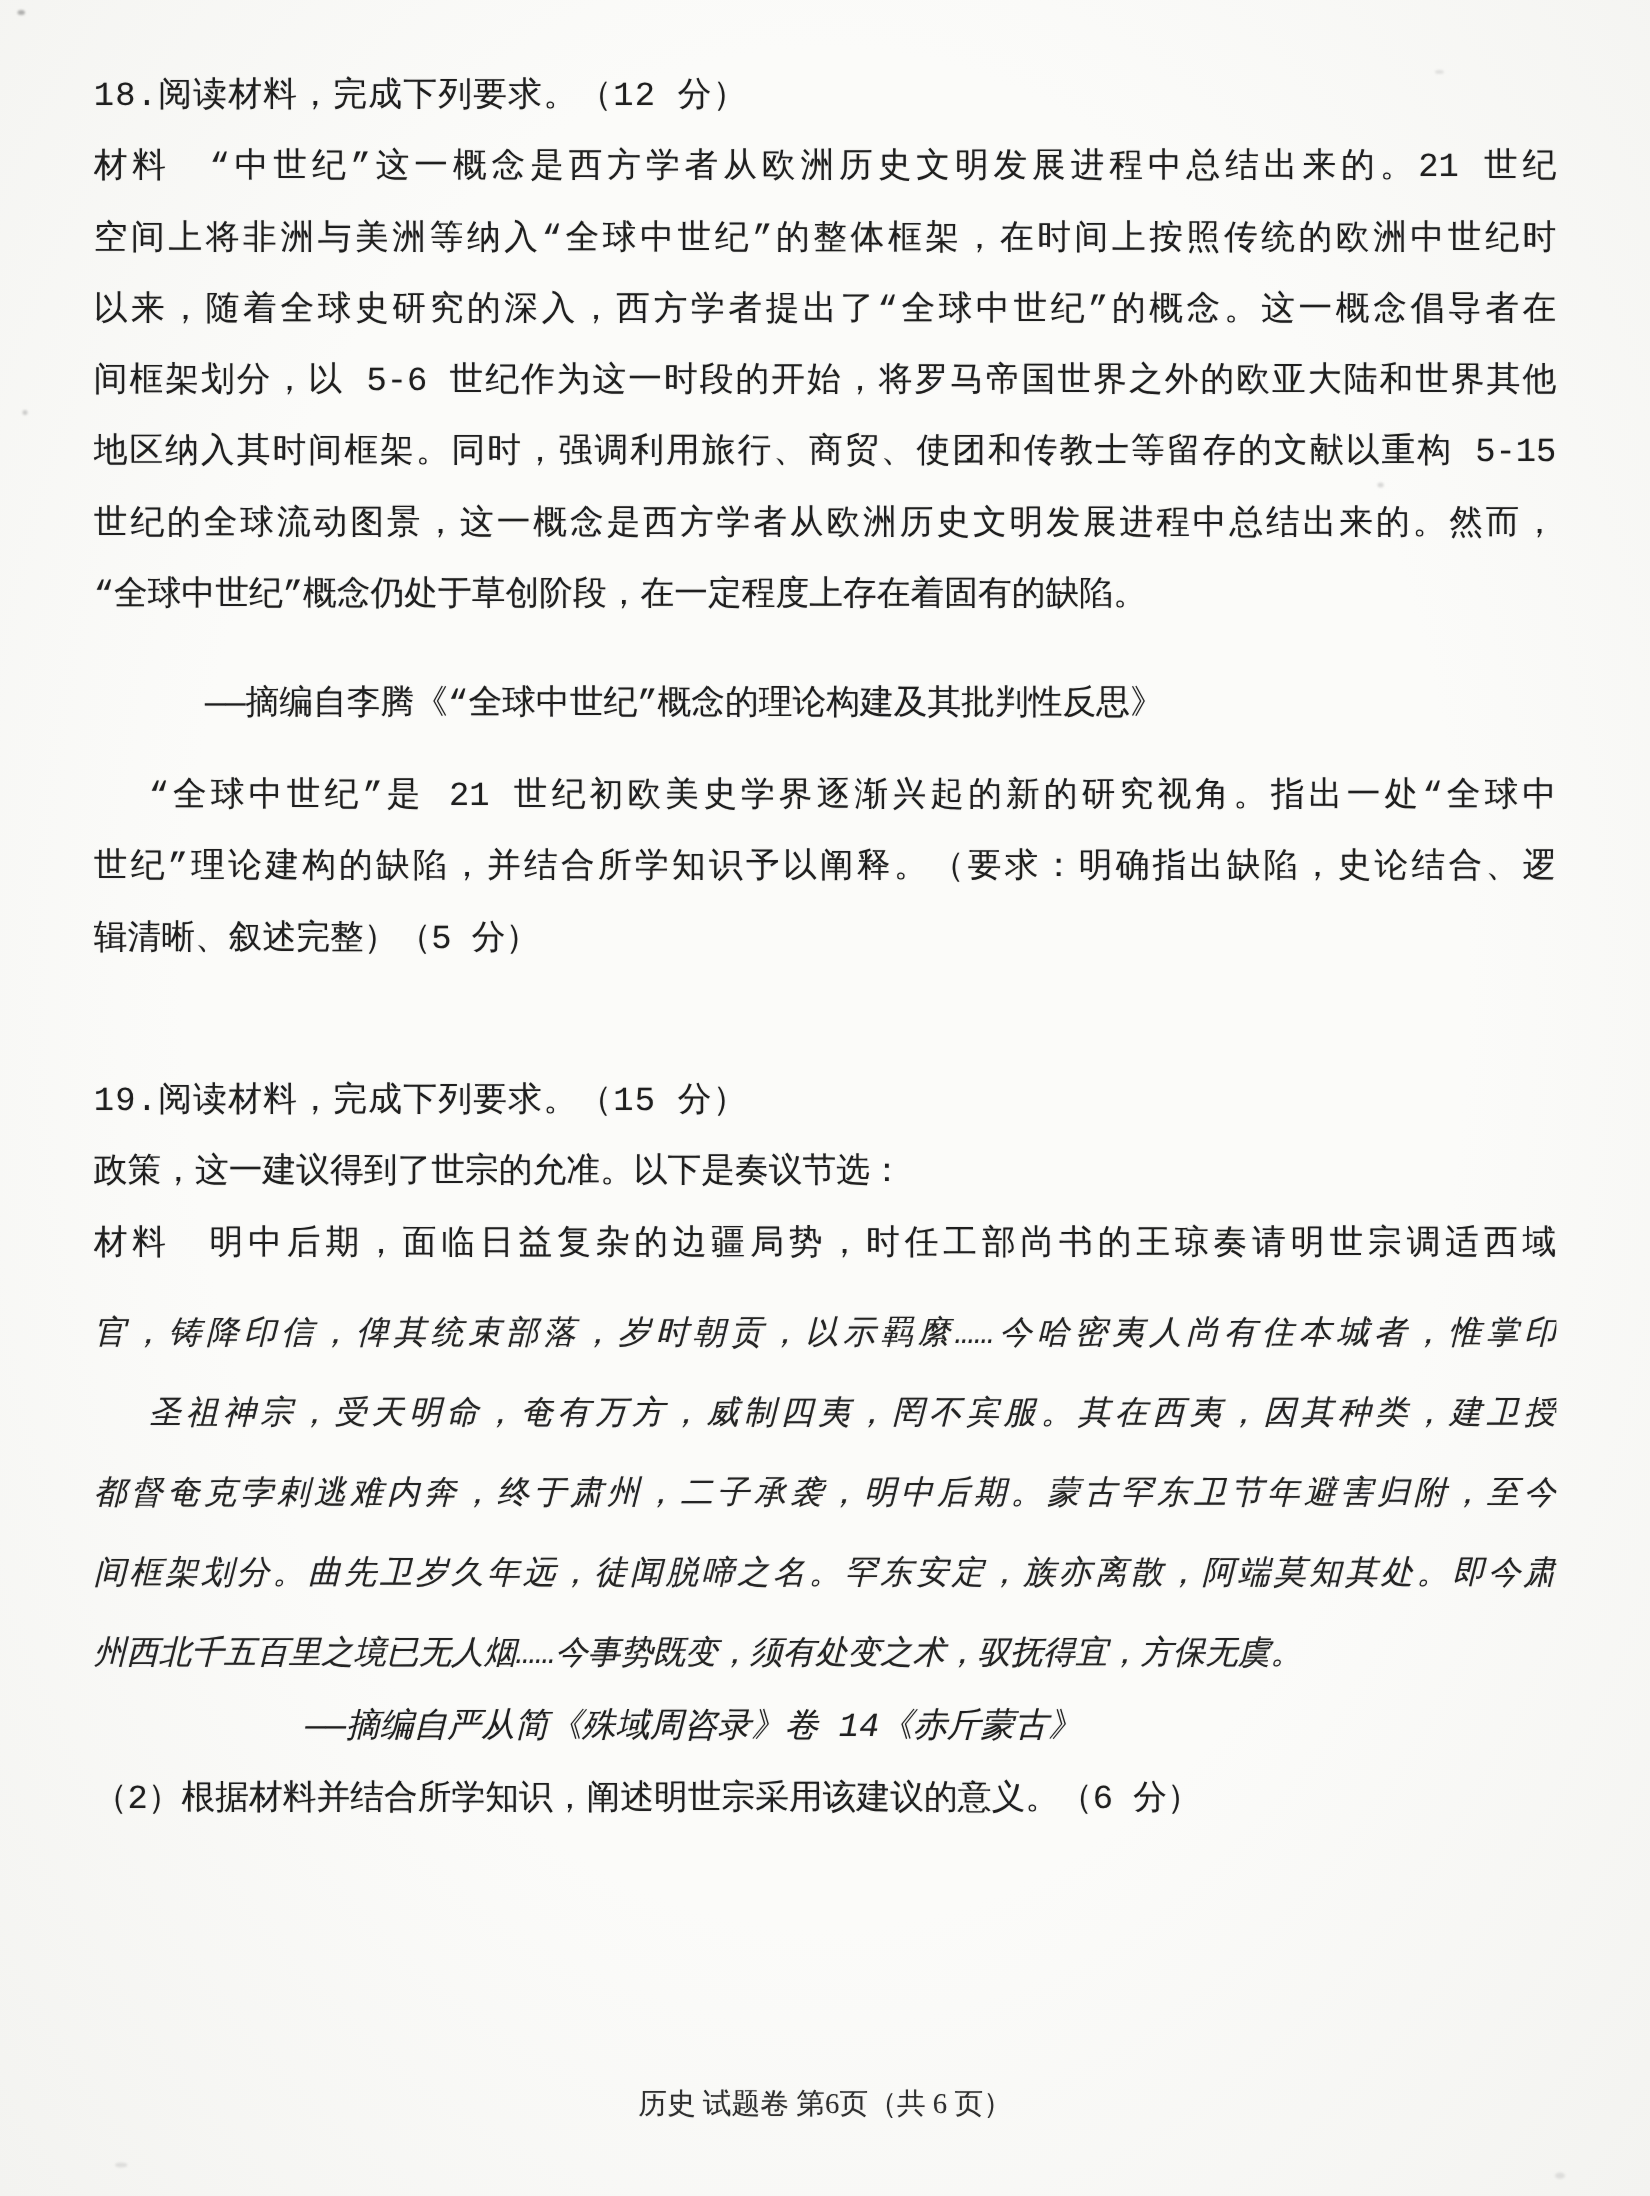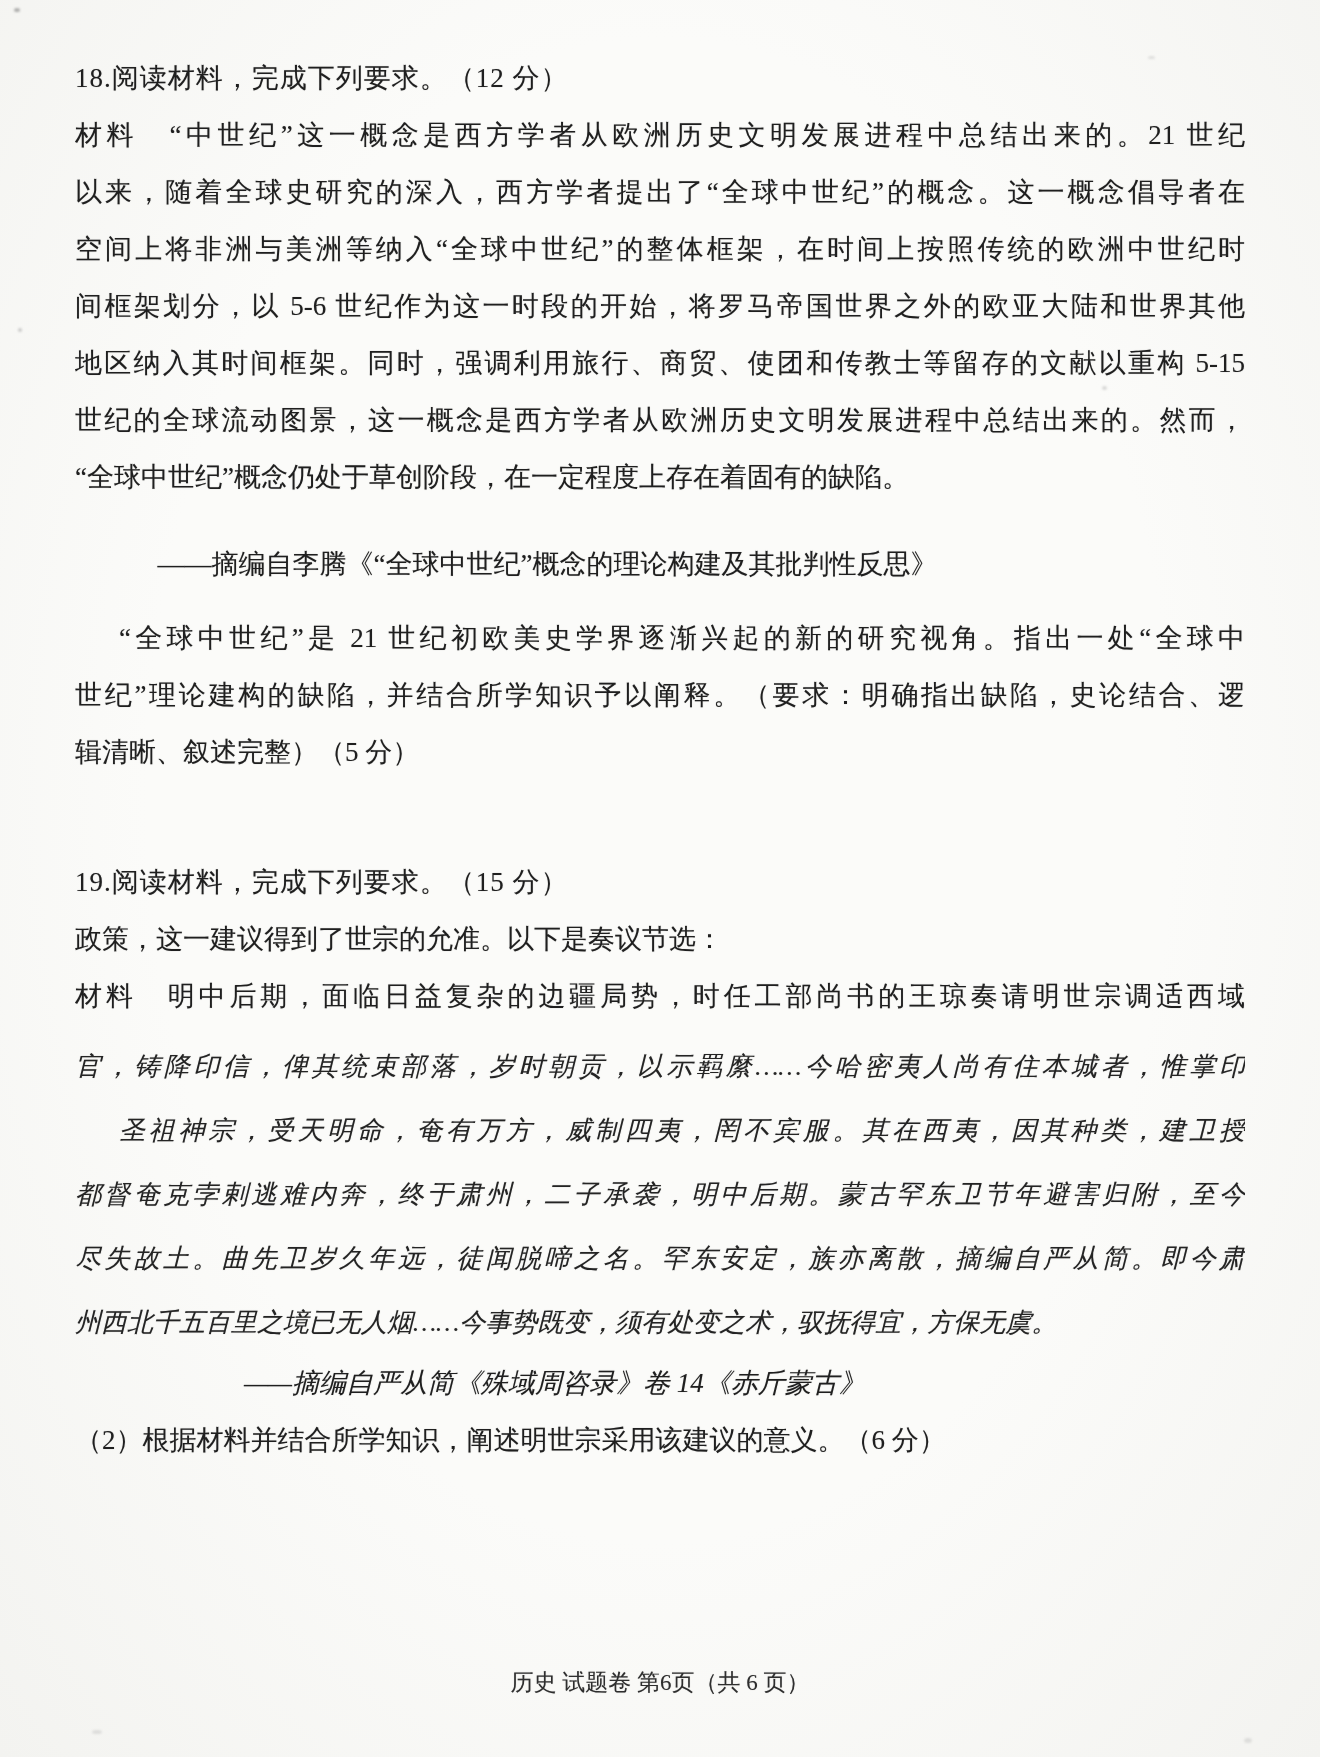--- a/index.html
+++ b/index.html
@@ -23,20 +23,21 @@
     padding: 50px 75px 0 75px;
   }
   .line {
     font-size: 27px;
     line-height: 57px;
     height: 57px;
     color: #1f1f1f;
     text-shadow: 0 0 1px rgba(50,50,50,0.35);
     white-space: normal;
     overflow: hidden;
+    font-family: Liberation Mono, monospace;
   }
   .j {
     text-align: justify;
     text-align-last: justify;
     text-justify: inter-ideograph;
   }
   .p { text-align: left; }
   .ind { text-indent: 44px; }
   .heading { letter-spacing: 1px; }
   .src {
@@ -95,22 +96,22 @@
   <div class="artifact a5"></div>
   <div class="artifact a6"></div>
 
   <div class="content">
 
     <div>
       <div class="line p heading">18.阅读材料，完成下列要求。（12 分）</div>
 
       <div>
         <div class="line j">材料　“中世纪”这一概念是西方学者从欧洲历史文明发展进程中总结出来的。21 世纪</div>
+        <div class="line j">空间上将非洲与美洲等纳入“全球中世纪”的整体框架，在时间上按照传统的欧洲中世纪时</div>
         <div class="line j">以来，随着全球史研究的深入，西方学者提出了“全球中世纪”的概念。这一概念倡导者在</div>
-        <div class="line j">空间上将非洲与美洲等纳入“全球中世纪”的整体框架，在时间上按照传统的欧洲中世纪时</div>
         <div class="line j">间框架划分，以 5-6 世纪作为这一时段的开始，将罗马帝国世界之外的欧亚大陆和世界其他</div>
         <div class="line j">地区纳入其时间框架。同时，强调利用旅行、商贸、使团和传教士等留存的文献以重构 5-15</div>
         <div class="line j">世纪的全球流动图景，这一概念是西方学者从欧洲历史文明发展进程中总结出来的。然而，</div>
         <div class="line p">“全球中世纪”概念仍处于草创阶段，在一定程度上存在着固有的缺陷。</div>
       </div>
 
       <div class="line src">——摘编自李腾《“全球中世纪”概念的理论构建及其批判性反思》</div>
 
       <div class="task-block">
         <div class="line j ind">“全球中世纪”是 21 世纪初欧美史学界逐渐兴起的新的研究视角。指出一处“全球中</div>
@@ -124,21 +125,21 @@
 
       <div>
         <div class="line p">政策，这一建议得到了世宗的允准。以下是奏议节选：</div>
         <div class="line j">材料　明中后期，面临日益复杂的边疆局势，时任工部尚书的王琼奏请明世宗调适西域</div>
       </div>
 
       <div class="excerpt-block">
         <div class="line excerpt j">官，铸降印信，俾其统束部落，岁时朝贡，以示羁縻……今哈密夷人尚有住本城者，惟掌印</div>
         <div class="line excerpt j ind">圣祖神宗，受天明命，奄有万方，威制四夷，罔不宾服。其在西夷，因其种类，建卫授</div>
         <div class="line excerpt j">都督奄克孛剌逃难内奔，终于肃州，二子承袭，明中后期。蒙古罕东卫节年避害归附，至今</div>
-        <div class="line excerpt j">尽失故土。曲先卫岁久年远，徒闻脱啼之名。罕东安定，族亦离散，摘编自严从简。即今肃</div>
+        <div class="line excerpt j">间框架划分。曲先卫岁久年远，徒闻脱啼之名。罕东安定，族亦离散，阿端莫知其处。即今肃</div>
         <div class="line excerpt p">州西北千五百里之境已无人烟……今事势既变，须有处变之术，驭抚得宜，方保无虞。</div>
       </div>
 
       <div class="line src src19">——摘编自严从简《殊域周咨录》卷 14《赤斤蒙古》</div>
 
       <div>
         <div class="line p">（2）根据材料并结合所学知识，阐述明世宗采用该建议的意义。（6 分）</div>
       </div>
     </div>
 

